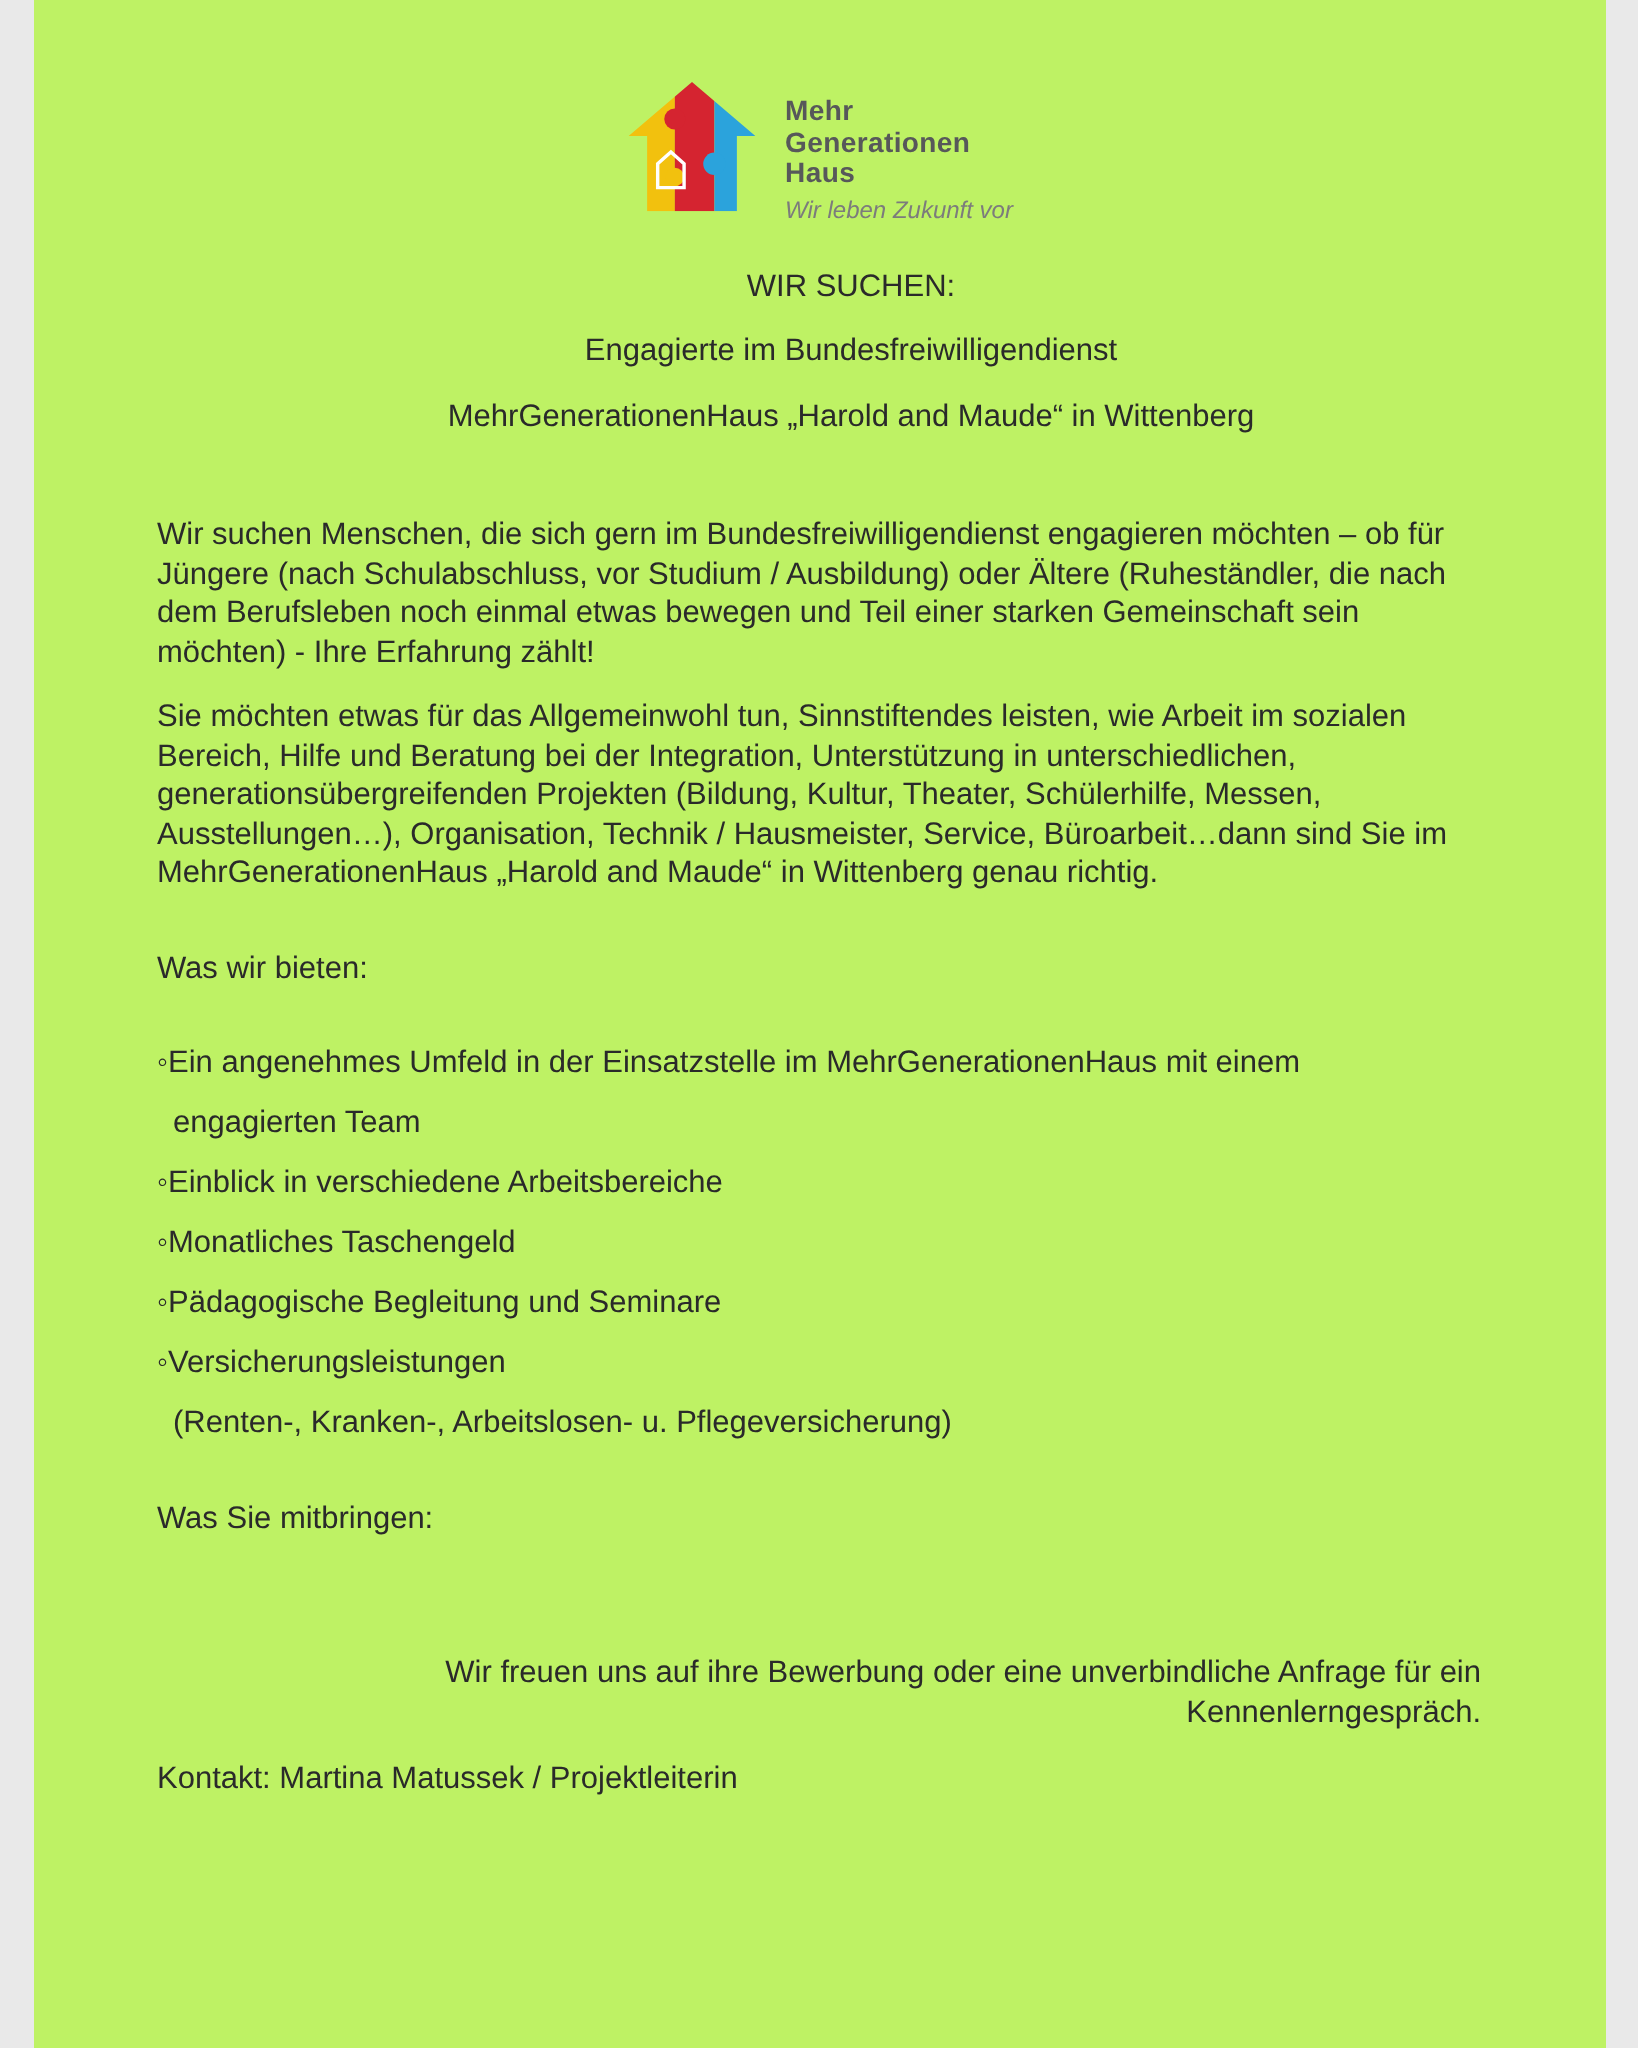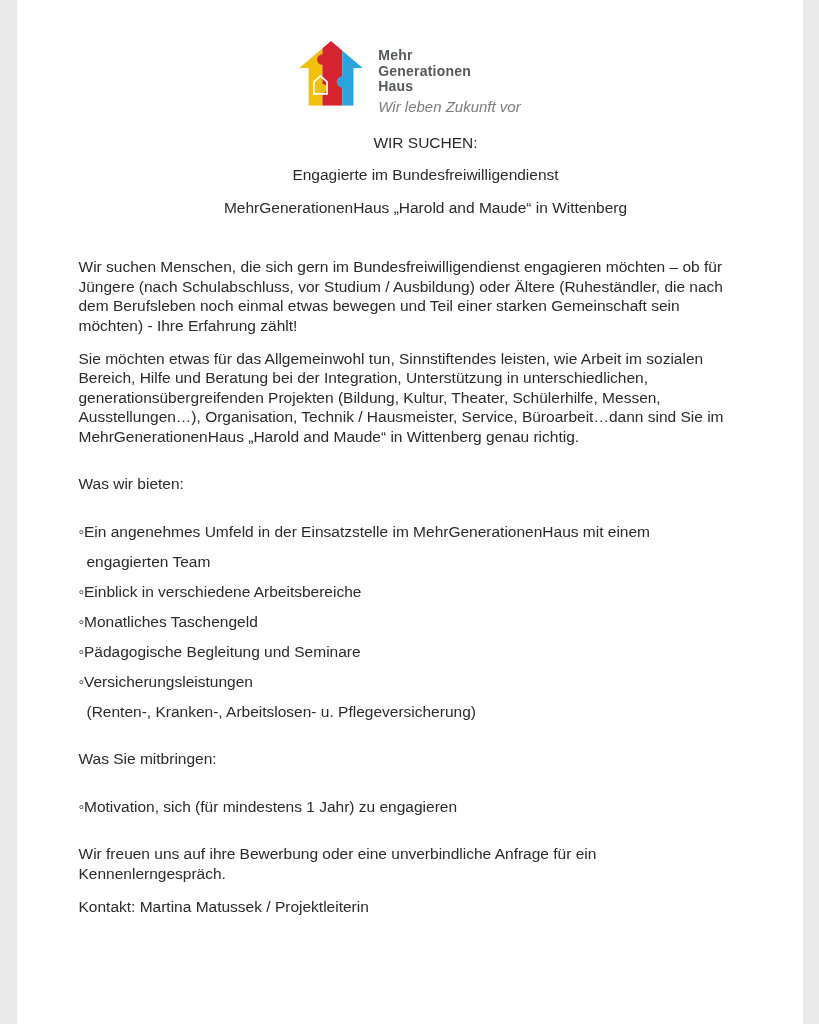--- a/index.html
+++ b/index.html
@@ -1,40 +1,40 @@
 <!DOCTYPE html>
 <html lang="de"><head>
 <meta charset="utf-8">
 <style>
   html,body{margin:0;padding:0;}
   body{background:#e9e9e9;}
   .doc{
-    width:786px;height:1024px;margin:0 auto;background:#ffffff;
+    width:786px;height:1024px;margin:0 auto;background:#bef264;
     font-family:"Liberation Sans","DejaVu Sans",sans-serif;
     font-size:15.5px;line-height:1.26;color:#2a2a2a;
     box-sizing:border-box;overflow:hidden;
   }
   .content{padding:0 62px;}
   
   .logo-row{display:flex;justify-content:center;align-items:flex-start;padding-top:36px;}
   .logo-house{flex:0 0 auto;}
   .logo-text{margin-left:14px;margin-top:12px;}
   .logo-title{font-weight:bold;font-size:14px;line-height:1.12;color:#57585a;letter-spacing:.2px;}
-  .logo-tagline{font-style:italic;font-size:15px;color:#7c7c7c;margin-top:3px;}
+  .logo-tagline{font-style:italic;font-size:12px;color:#7c7c7c;margin-top:3px;}
   
   .headings{margin-top:16px;text-align:center;padding-left:32px;}
   .heading{margin-bottom:13px;}
   
   .para{margin:0 0 13px 0;}
   .para.first{margin-top:40px;}
   .section-label{margin:28px 0 0 0;}
   .list{margin-top:28px;}
   .list-item{margin-bottom:10.5px;}
   .list-item.cont{padding-left:8px;}
-  .closing{margin-top:28px;}
+  .closing{margin-top:58px;text-align:right;}
   .contact-kontakt{margin-top:14px;}
   .contact-lines{margin-top:16px;}
   .contact-line{margin-bottom:10px;padding-left:60px;}
 </style>
 </head>
 <body>
 
 <div class="doc">
 
   <div class="logo-row">
@@ -83,21 +83,20 @@
       <div class="list-item cont">engagierten Team</div>
       <div class="list-item">◦Einblick in verschiedene Arbeitsbereiche</div>
       <div class="list-item">◦Monatliches Taschengeld</div>
       <div class="list-item">◦Pädagogische Begleitung und Seminare</div>
       <div class="list-item">◦Versicherungsleistungen</div>
       <div class="list-item cont">(Renten-, Kranken-, Arbeitslosen- u. Pflegeversicherung)</div>
     </div>
 
     <div class="section-label">Was Sie mitbringen:</div>
     <div class="list">
-      <div class="list-item">◦Motivation, sich (für mindestens 1 Jahr) zu engagieren</div>
     </div>
 
     <p class="para closing">Wir freuen uns auf ihre Bewerbung oder eine unverbindliche Anfrage für ein Kennenlerngespräch.</p>
 
     <div class="contact-kontakt">Kontakt: Martina Matussek / Projektleiterin</div>
     <div class="contact-lines">
 
     </div>
 
   </div>

